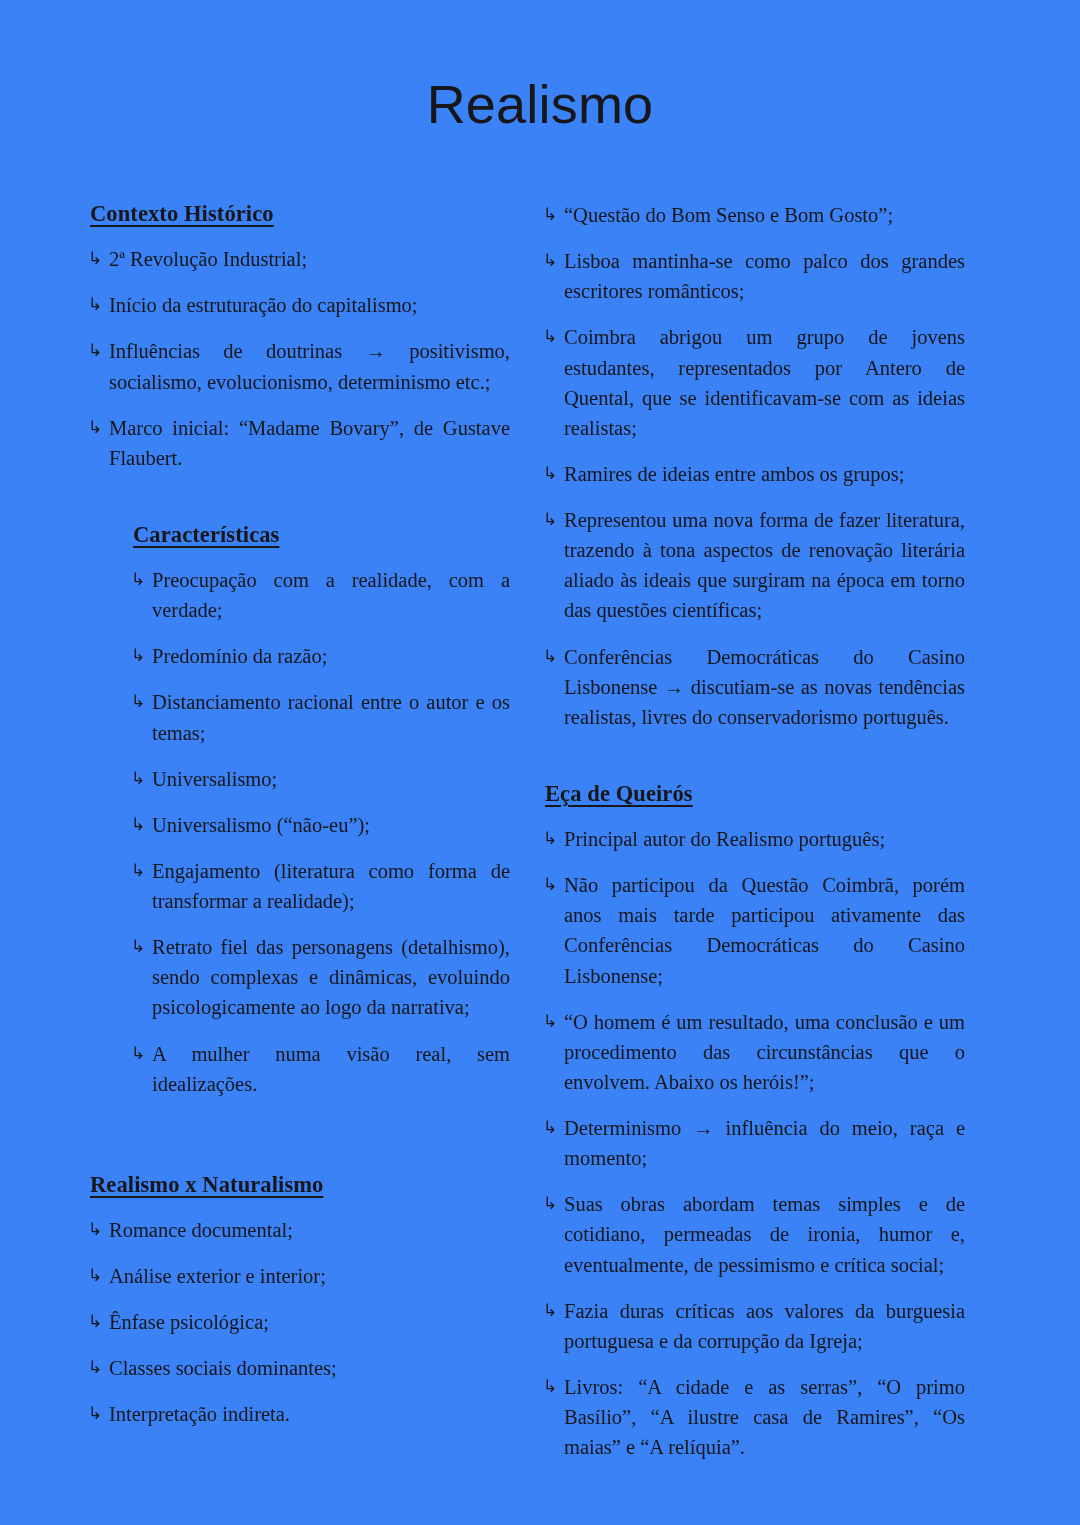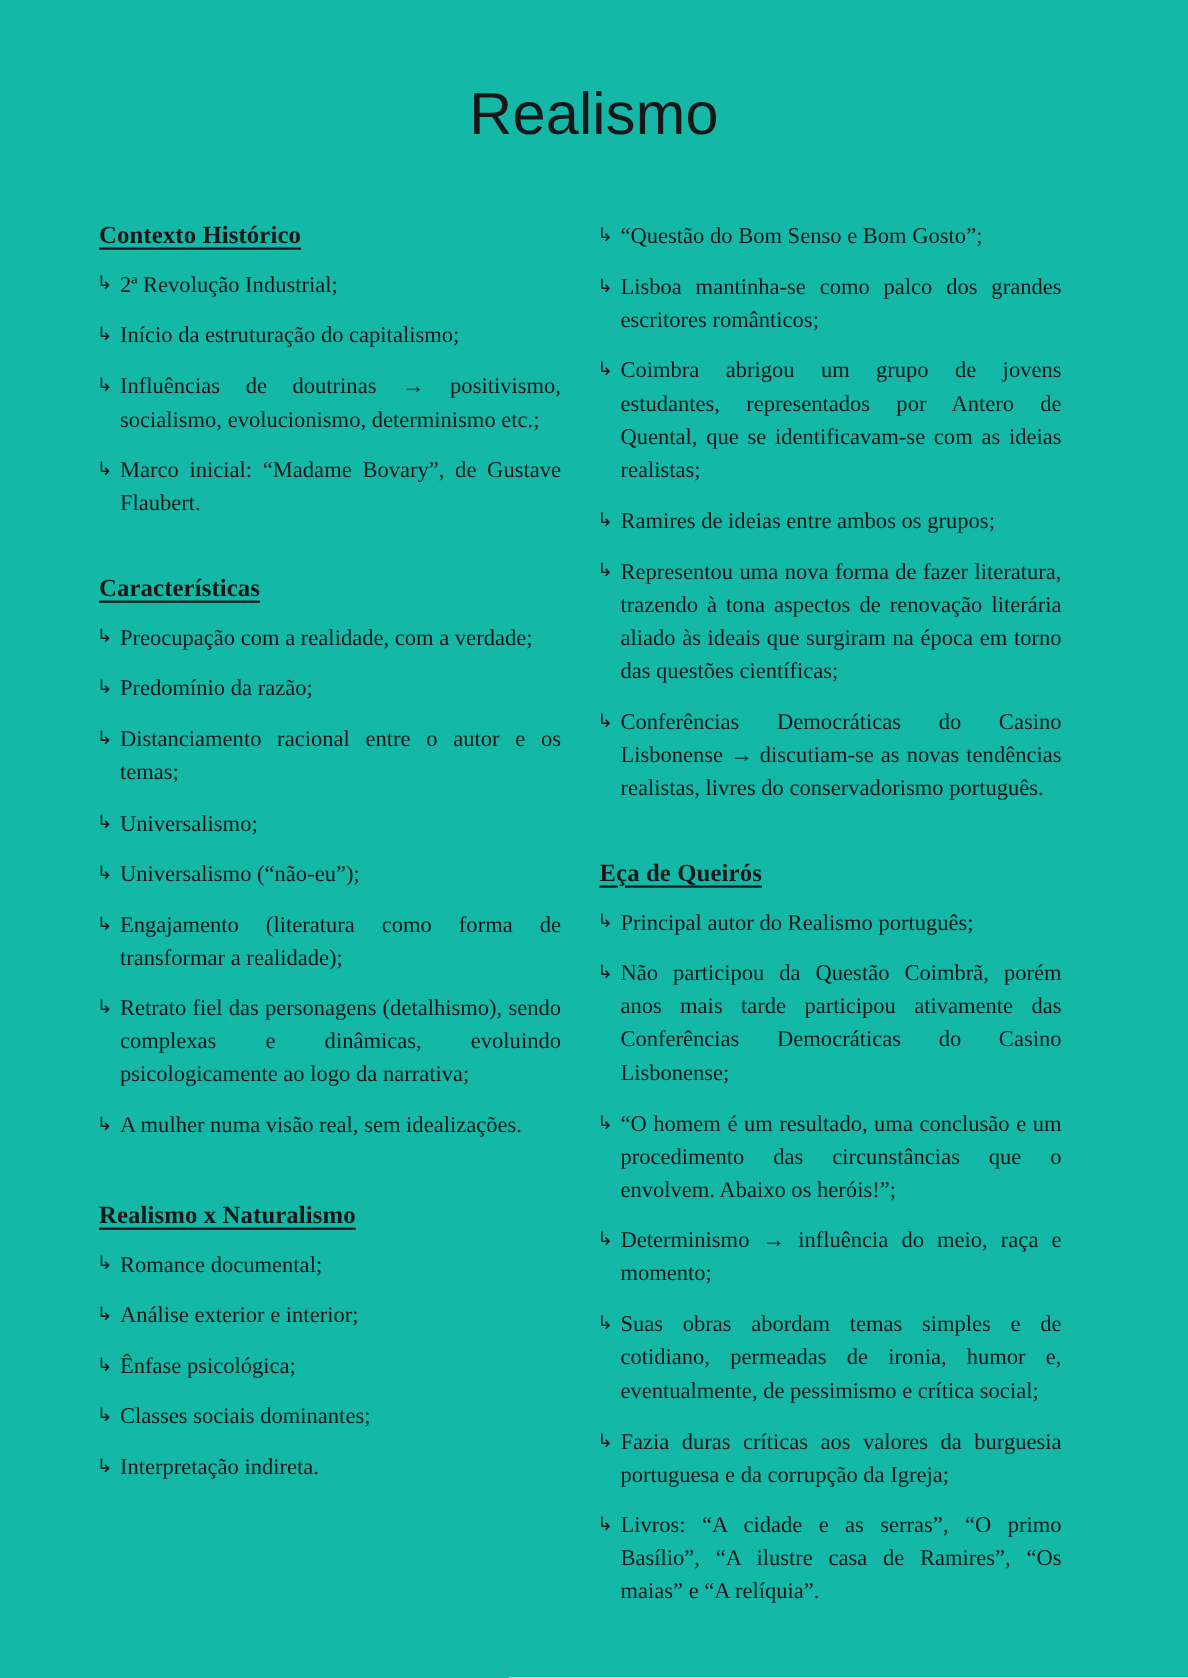--- a/index.html
+++ b/index.html
@@ -5,21 +5,21 @@
 <style>
   html, body {
     margin: 0;
     padding: 0;
     background: #ffffff;
   }
   .page {
     position: relative;
     width: 1080px;
     height: 1525px;
-    background: #14b8a6;
+    background: #3b82f6;
     overflow: hidden;
     font-family: "Liberation Serif", "DejaVu Serif", serif;
     color: #17171a;
   }
   .doc-title {
     position: absolute;
     top: 76px;
     left: 0;
     width: 1080px;
     text-align: center;
@@ -86,22 +86,22 @@
     font-family: "DejaVu Sans", sans-serif;
     font-size: 17px;
     line-height: 1.72;
     color: #17171a;
   }
   .bullet-text {
     display: block;
   }
   
   .col-left .section:nth-child(1) { margin-bottom: 0; }
-  .col-left .section:nth-child(2) { margin-top: 48px; }
-  .col-left .section:nth-child(3) { margin-top: 52px; }
+  .col-left .section:nth-child(2) { margin-top: 48px; margin-left: 43px; }
+  .col-left .section:nth-child(3) { margin-top: 72px; }
   .col-right .section:nth-child(2) { margin-top: 48px; }
 </style>
 </head>
 <body>
 
 <div class="page">
 
   <div class="doc-title">Realismo</div>
 
   <div class="columns">

